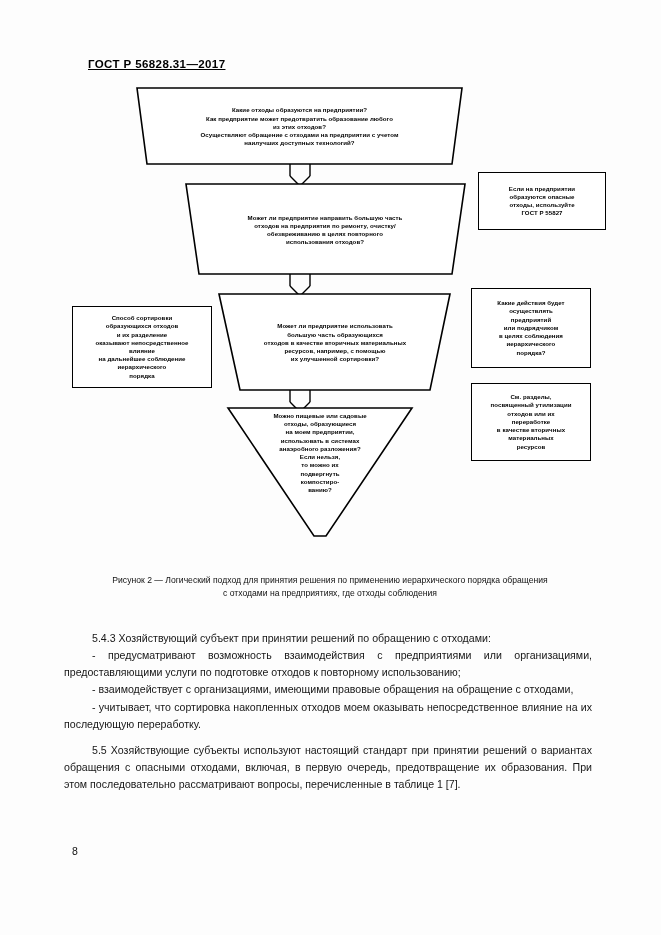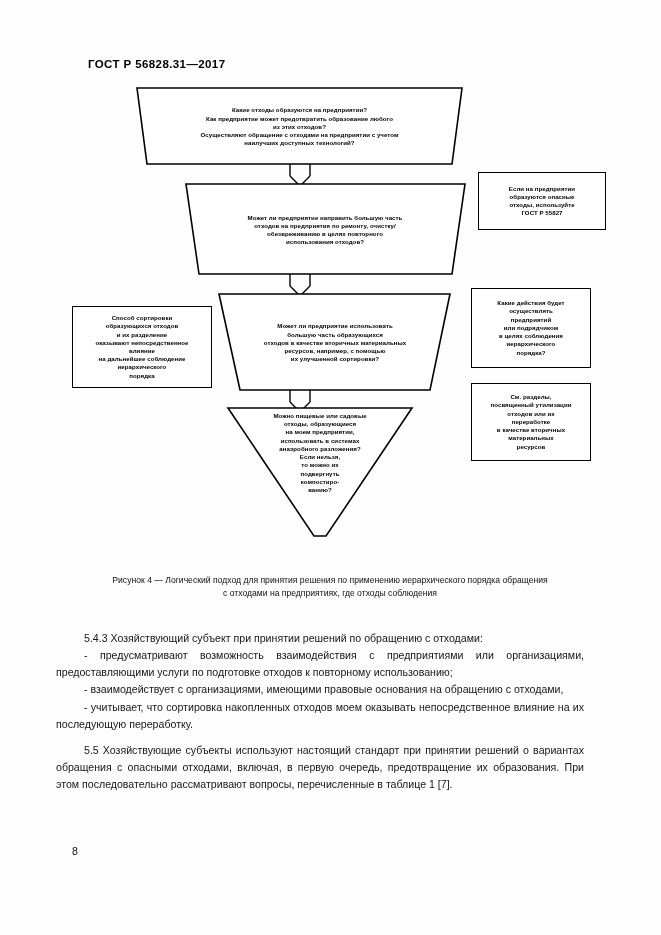--- a/index.html
+++ b/index.html
@@ -25,20 +25,21 @@
   
   .running-head {
     position: absolute;
     left: 88px;
     top: 58px;
     font-size: 11.5px;
     font-weight: bold;
     letter-spacing: 0.4px;
     color: #000;
     white-space: nowrap;
+    text-decoration: underline;
   }
 
   
   .figure {
     position: absolute;
     left: 0;
     top: 84px;
     width: 661px;
     height: 470px;
   }
@@ -87,21 +88,21 @@
     width: 520px;
     text-align: center;
     font-size: 8.6px;
     line-height: 1.5;
     color: #111;
   }
 
   
   .body-copy {
     position: absolute;
-    left: 56px;
+    left: 64px;
     top: 630px;
     width: 528px;
     font-size: 10.6px;
     line-height: 1.62;
     color: #161616;
   }
   .body-copy p {
     margin: 0;
     text-align: justify;
   }
@@ -241,28 +242,28 @@
         <div>отходов или их</div>
         <div>переработке</div>
         <div>в качестве вторичных</div>
         <div>материальных</div>
         <div>ресурсов</div>
       </div>
     </div>
   </div>
 
   <div class="caption">
-    <div>Рисунок 4 — Логический подход для принятия решения по применению иерархического порядка обращения</div>
+    <div>Рисунок 2 — Логический подход для принятия решения по применению иерархического порядка обращения</div>
     <div>с отходами на предприятиях, где отходы соблюдения</div>
   </div>
 
   <div class="body-copy">
     <p class="indent">5.4.3  Хозяйствующий субъект при принятии решений по обращению с отходами:</p>
     <p class="dash">- предусматривают возможность взаимодействия с предприятиями или организациями, предоставляющими услуги по подготовке отходов к повторному использованию;</p>
-    <p class="dash">- взаимодействует с организациями, имеющими правовые основания на обращению с отходами,</p>
+    <p class="dash">- взаимодействует с организациями, имеющими правовые обращения на обращение с отходами,</p>
     <p class="dash">- учитывает, что сортировка накопленных отходов моем оказывать непосредственное влияние на их последующую переработку.</p>
     <div class="para-gap"></div>
     <p class="indent">5.5  Хозяйствующие субъекты используют настоящий стандарт при принятии решений о вариантах обращения с опасными отходами, включая, в первую очередь, предотвращение их образования. При этом последовательно рассматривают вопросы, перечисленные в таблице 1 [7].</p>
   </div>
 
   <div class="folio">8</div>
 
 </div>
 
 </body></html>

